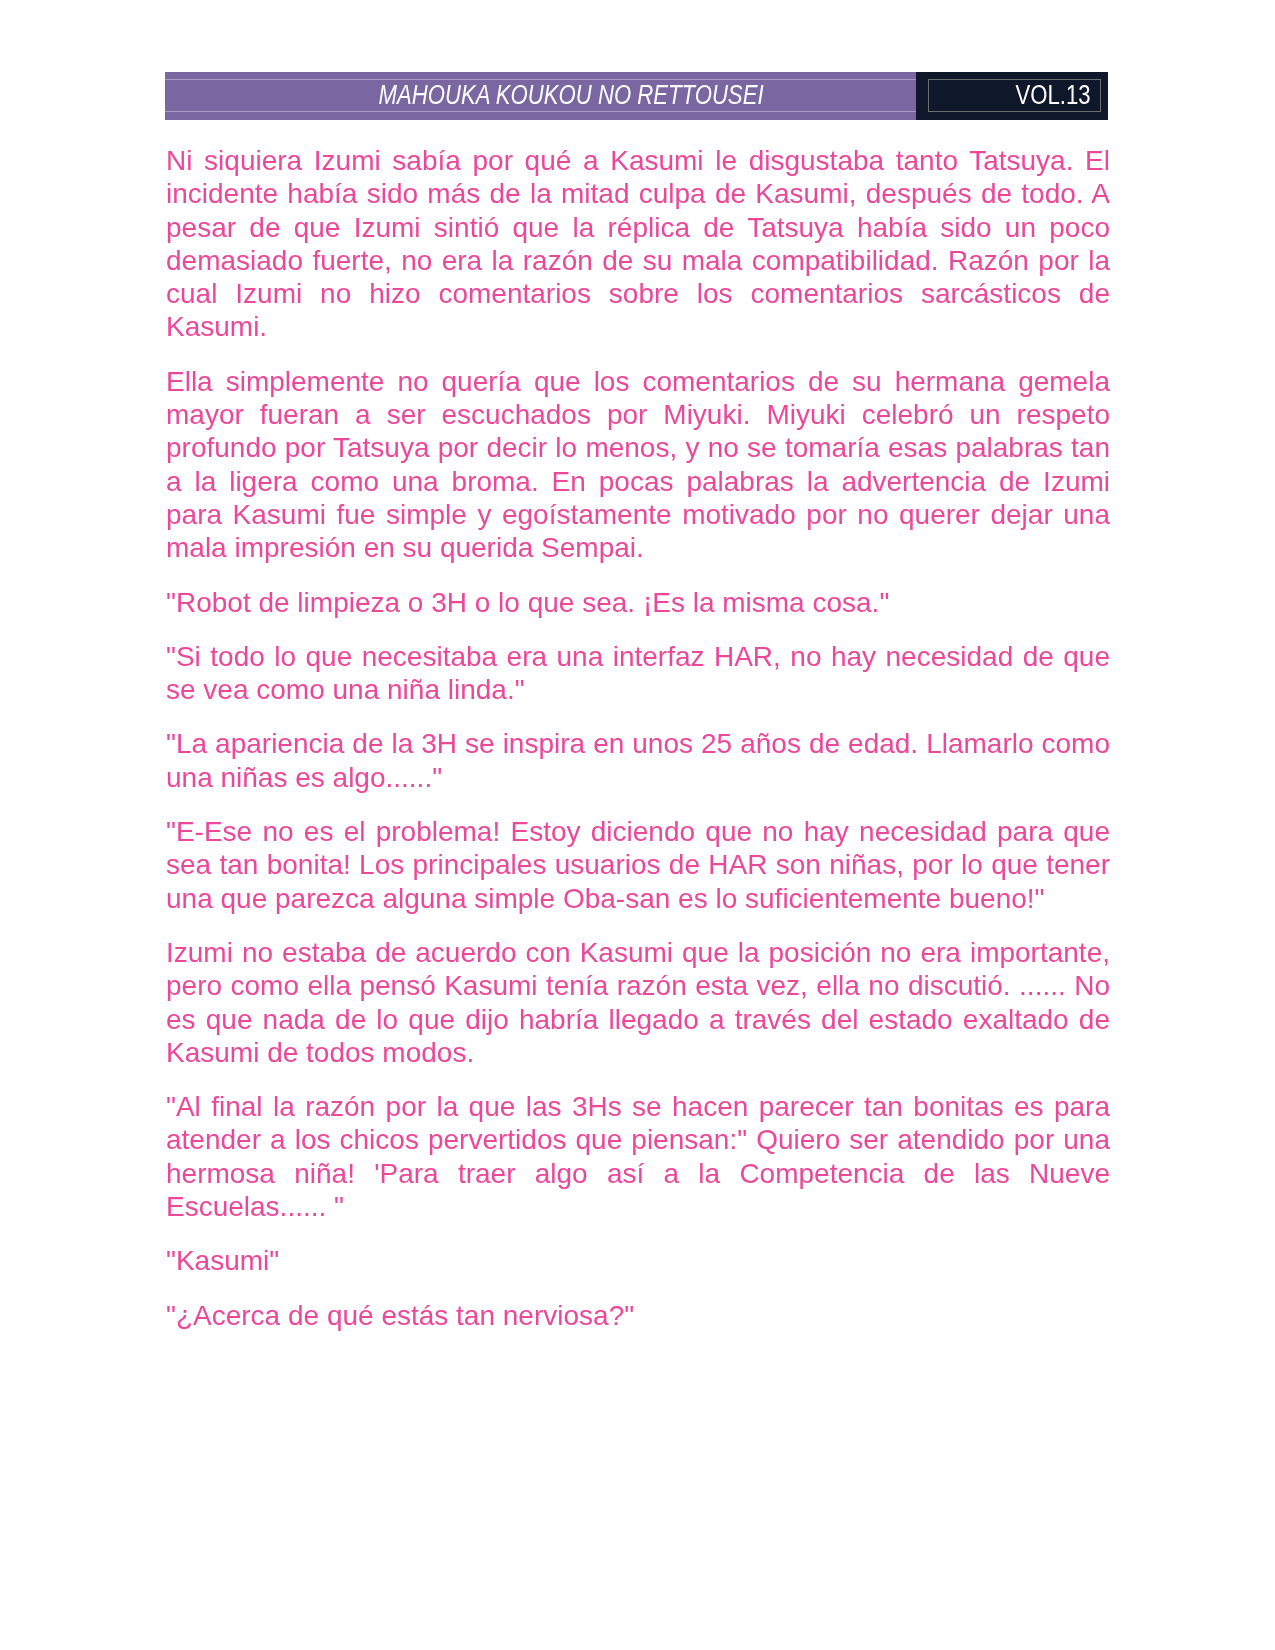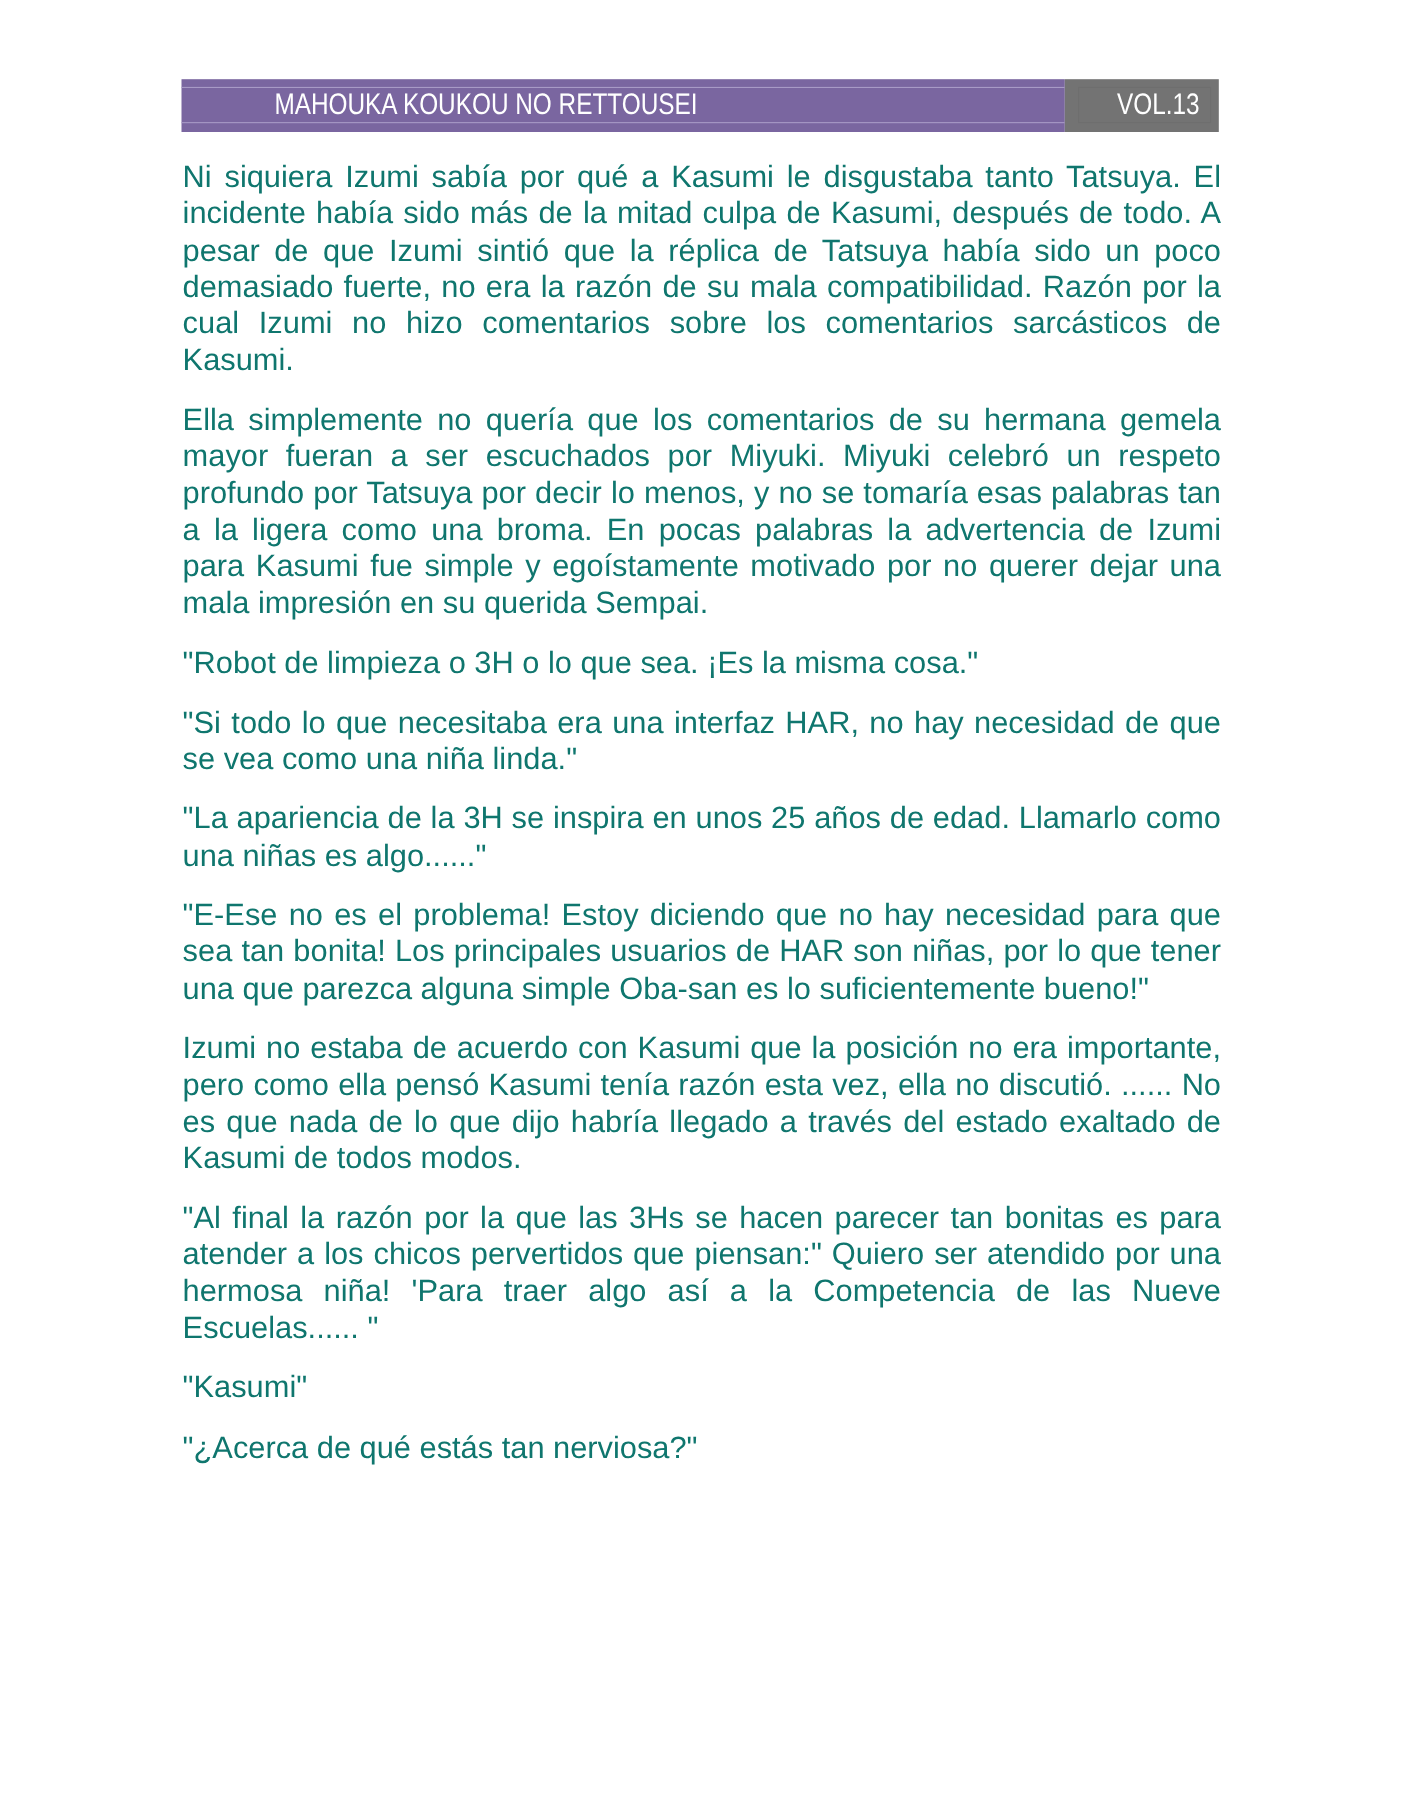--- a/index.html
+++ b/index.html
@@ -31,36 +31,38 @@
     background: #7a66a0;
   }
   .header-left .inner-frame {
     position: absolute;
     left: 0; right: 0;
     top: 7px; bottom: 8px;
     border-top: 1px solid #a89ac6;
     border-bottom: 1px solid #a89ac6;
     display: flex;
     align-items: center;
-    justify-content: flex-start;
+    justify-content: center;
     padding-right: 24px;
+    font-style: italic;
   }
   .header-title {
     color: #ffffff;
     font-size: 27px;
     font-weight: normal;
     letter-spacing: 0px;
     white-space: nowrap;
     transform: scaleX(0.82);
     transform-origin: right center;
   }
   .header-right {
     position: relative;
-    width: 140px;
-    background: #737373;
+    width: 160px;
+    background: #0f172a;
+    padding-left: 32px;
   }
   .header-right .inner-frame {
     position: absolute;
     left: 12px; right: 7px;
     top: 7px; bottom: 8px;
     border: 1px solid #6e6e6e;
     display: flex;
     align-items: center;
     justify-content: flex-end;
     padding-right: 9px;
@@ -77,21 +79,21 @@
   .content {
     position: absolute;
     left: 166px;
     top: 144px;
     width: 944px;
   }
   .content p {
     margin: 0 0 21px 0;
     font-size: 28px;
     line-height: 33.3px;
-    color: #0f766e;
+    color: #ec4899;
     text-align: justify;
     text-justify: inter-word;
   }
 </style>
 </head>
 <body>
 
 <div class="page">
 
   <div class="header-bar">

